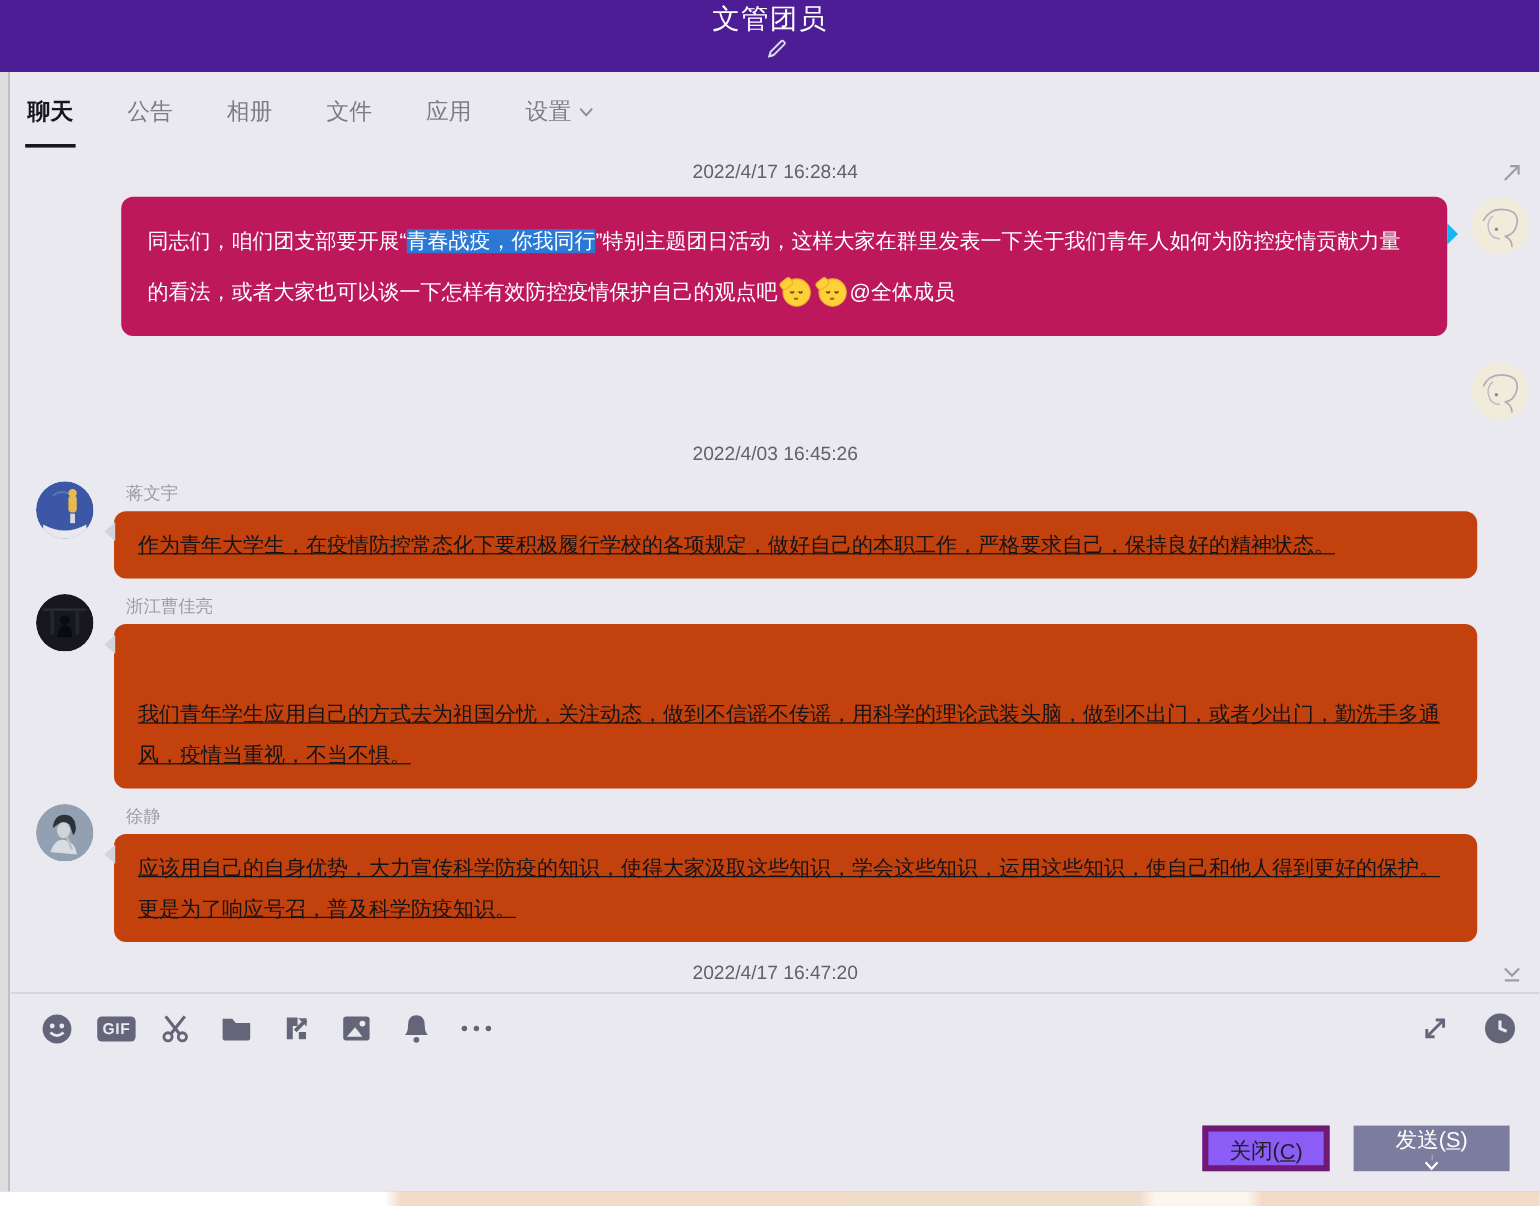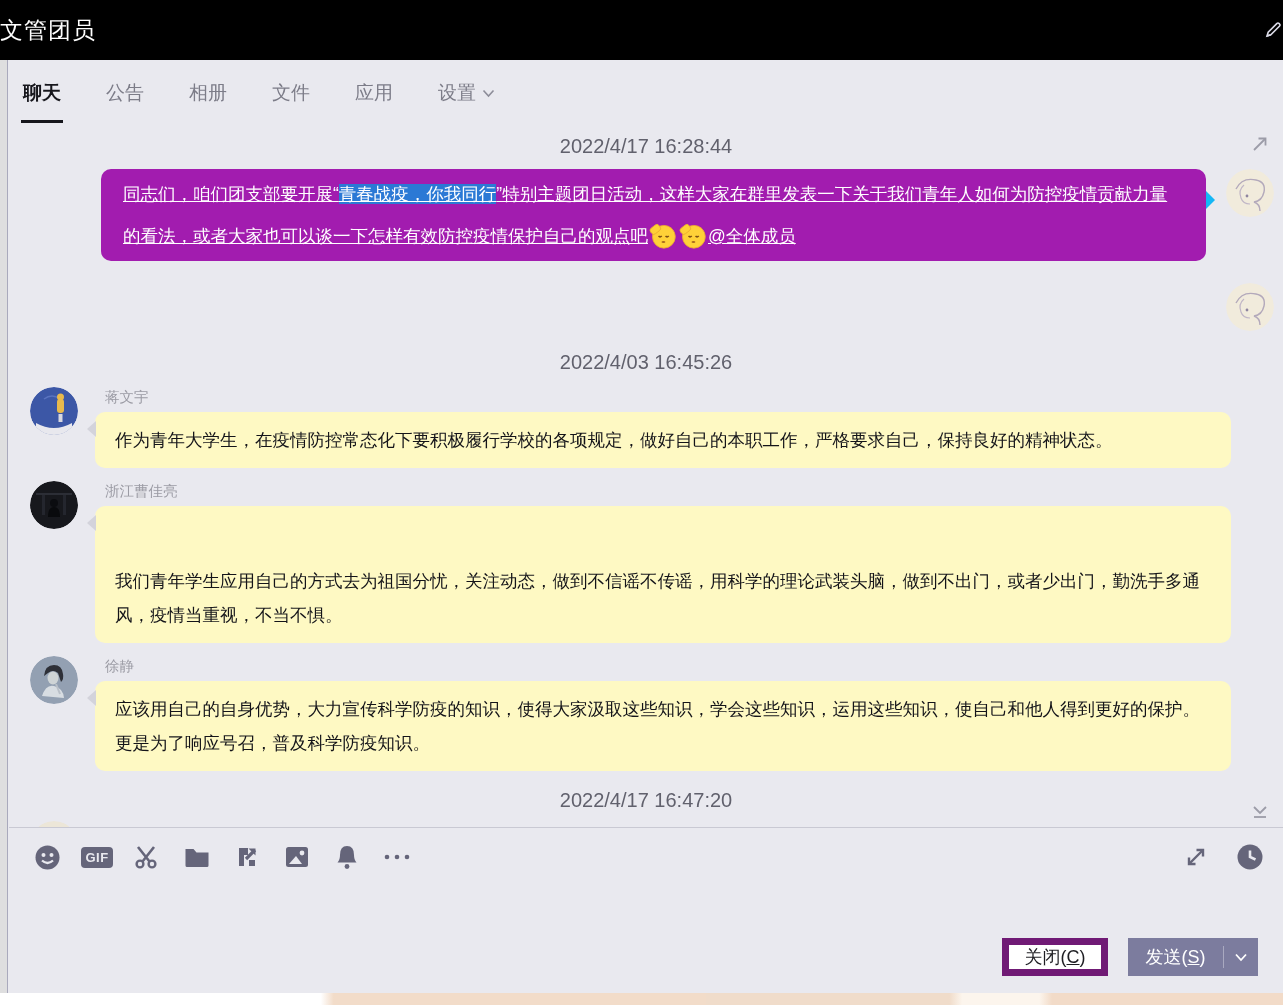--- a/index.html
+++ b/index.html
@@ -1,77 +1,77 @@
 <!DOCTYPE html>
 <html><head>
 <meta charset="utf-8">
 <style>
   * { margin:0; padding:0; box-sizing:border-box; }
   html,body { width:1283px; height:1005px; }
   body { font-family:"Liberation Sans","DejaVu Sans",sans-serif; background:#e9e9ef; }
   .screen { position:relative; width:1283px; height:1005px; overflow:hidden; background:#e9e9ef; }
 
   
-  .titlebar { position:absolute; top:0; left:0; width:100%; height:60px; background:#000000;
-              display:flex; align-items:center; justify-content:space-between; }
+  .titlebar { position:absolute; top:0; left:0; width:100%; height:60px; background:#4c1d95;
+              display:flex; align-items:center; justify-content:flex-start;flex-direction:column; }
   .titlebar .title { color:#ffffff; font-size:23px; letter-spacing:1px; }
   .titlebar .pencil { margin-left:10px; display:inline-flex; }
 
   
   .left-edge { position:absolute; left:0; top:60px; width:8px; height:933px; background:#dededf; border-right:1px solid #a9a9bc; }
 
   
   .tabbar { position:absolute; top:60px; left:9px; right:0; height:66px; display:flex; align-items:center; padding-left:12px; }
   .tab { font-size:19px; color:#7c7c88; margin-right:41px; padding:18px 2px; cursor:default; position:relative; display:flex; align-items:center; }
   .tab.active { color:#16161c; font-weight:bold; }
   .tab.active::after { content:""; position:absolute; left:0; right:0; bottom:1px; height:3px; background:#16161c; }
   .tab .chev { margin-left:6px; display:inline-flex; }
   .phone-wrap { position:absolute; right:-8px; top:70px; }
 
   
   .chat { position:absolute; top:126px; left:9px; right:0; height:701px; overflow:hidden; background:#e9e9ef; }
-  .ts { text-align:center; color:#61616d; font-size:20px; margin-top:9px; }
+  .ts { text-align:center; color:#61616d; font-size:16px; margin-top:9px; }
   .corner-ico-top { position:absolute; top:8px; right:13px; }
   .corner-ico-bottom { position:absolute; bottom:6px; right:13px; }
 
   .msg-out { display:flex; justify-content:flex-end; align-items:flex-start; padding-right:9px; margin-top:11px; }
-  .bubble-out { position:relative; background:#a21caf; color:#ffffff; font-size:17.5px; line-height:42px;
-                border-radius:10px; padding:4px 22px; margin-right:20px; max-width:1105px;text-decoration:underline; }
+  .bubble-out { position:relative; background:#be185d; color:#ffffff; font-size:17.5px; line-height:42px;
+                border-radius:10px; padding:16px 22px; margin-right:20px; max-width:1105px; }
   .bubble-out::after { content:""; position:absolute; right:-9px; top:22px;
                        border:9px solid transparent; border-left:9px solid #14b6f5; border-right:0; }
   .hl { background:#2b79d5; }
   .mention { color:#ffffff; }
   .emoji { display:inline-block; width:28px; height:28px; vertical-align:-7px; margin:0 1px; }
 
   .msg-in { display:flex; align-items:flex-start; padding-left:21px; padding-right:52px; margin-top:13px; }
   .avatar { width:48px; height:48px; border-radius:50%; overflow:hidden; flex:none; }
   .in-body { flex:1; margin-left:17px; min-width:0; }
   .in-name { color:#9b9ba4; font-size:14.5px; margin:1px 0 5px 10px; }
-  .bubble-in { position:relative; background:#fef9c3; color:#141419; font-size:17.5px; line-height:34px;
-               border-radius:10px; padding:11px 20px; }
+  .bubble-in { position:relative; background:#c2410c; color:#141419; font-size:17.5px; line-height:34px;
+               border-radius:10px; padding:11px 20px;text-decoration:underline; }
   .bubble-in::before { content:""; position:absolute; left:-8px; top:9px;
                        border:8px solid transparent; border-right:9px solid #d3d3db; border-left:0; }
   .bubble-in.pad-top { padding-top:58px; }
   .partial-row { margin-top:9px; }
 
   
   .panel { position:absolute; top:827px; left:9px; right:0; height:166px; background:#e9e9ef; border-top:1px solid #c9c9d3; }
   .tools { position:absolute; top:14px; left:23px; display:flex; align-items:center; }
   .tool { width:30px; height:30px; margin-right:20px; display:flex; align-items:center; justify-content:center; cursor:default; }
   .gif-badge { background:#65657a; color:#e9e9ef; font-weight:bold; font-size:13px; letter-spacing:0.5px;
                padding:4px 4px; border-radius:4px; line-height:1; }
   .tools-right { position:absolute; top:14px; right:18px; display:flex; align-items:center; }
   .tools-right .tool { margin-right:0; margin-left:24px; }
   .input-region { position:absolute; top:56px; left:13px; right:18px; height:50px; }
 
   .btn-row { position:absolute; top:110px; right:25px; display:flex; }
-  .btn-close { width:106px; height:38px; background:#ffffff; border:7px solid #701a75; color:#1d1d22;
-               font-size:18px; display:flex; align-items:center; justify-content:center; cursor:default; }
+  .btn-close { width:106px; height:38px; background:#8b5cf6; border:5px solid #701a75; color:#1d1d22;
+               font-size:18px; display:flex; align-items:flex-end; justify-content:center; cursor:default; }
   .btn-send { width:130px; height:38px; background:#7c7c9e; color:#ffffff; font-size:18px; margin-left:20px;
-              display:flex; align-items:center; cursor:default; border:none; }
+              display:flex; align-items:center; cursor:default; border:none;flex-direction:column; }
   .btn-send .lbl { flex:1; text-align:center; }
   .btn-send .sep { width:1px; height:22px; background:rgba(255,255,255,0.35); }
   .btn-send .dd { width:34px; display:flex; align-items:center; justify-content:center; }
 
   
   .desktop { position:absolute; left:0; bottom:0; width:100%; height:12px;
              background:linear-gradient(90deg,#ffffff 0 25%,#f2dcc9 26% 55%,#f0dcca 55% 74%,#fcf5ed 75% 81%,#f2dbc8 82% 100%); }
   .win-bottom-line { position:absolute; left:0; top:993px; width:100%; height:1px; background:#bdbdcb; }
 
   svg { display:block; }

